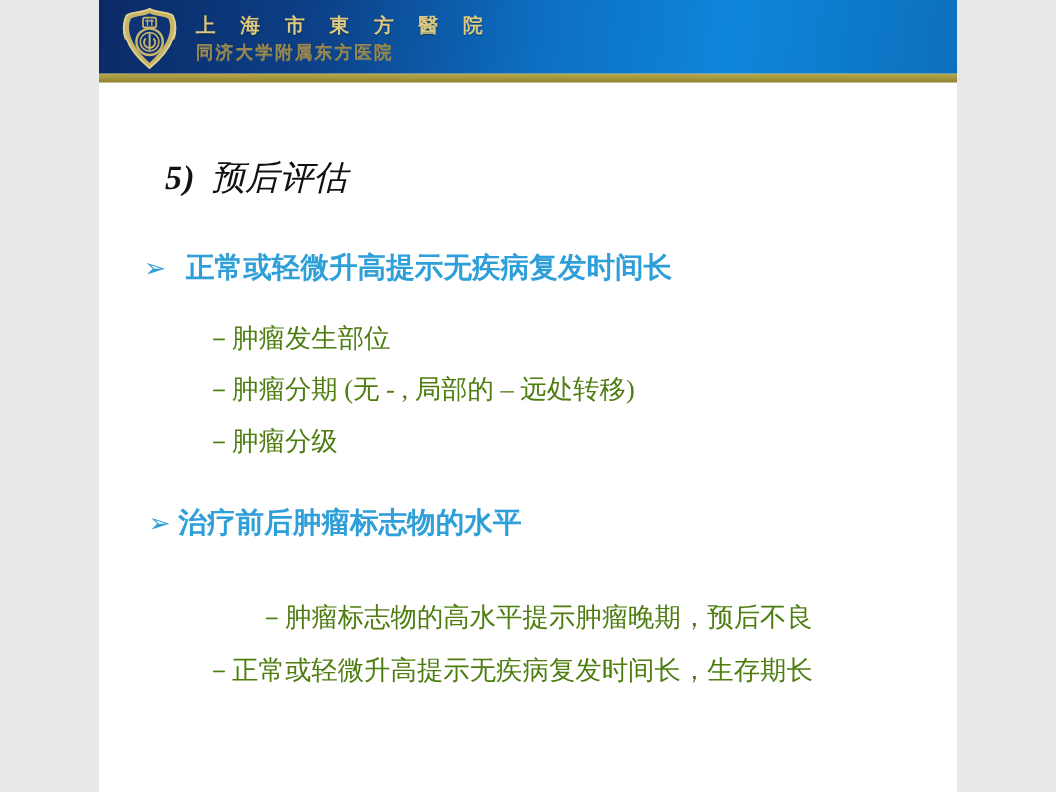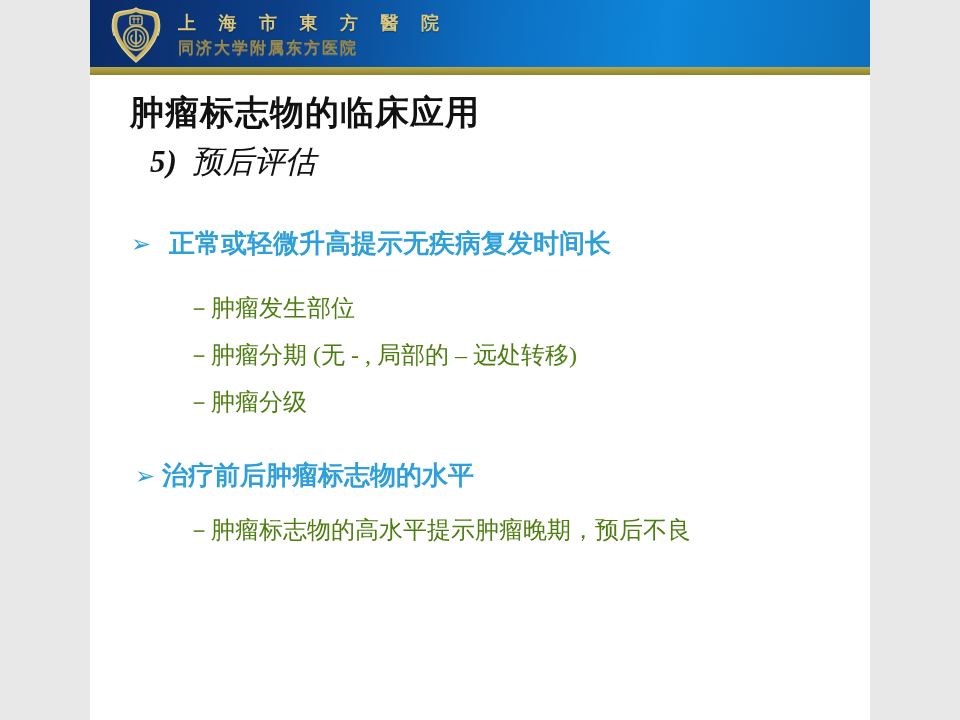--- a/index.html
+++ b/index.html
@@ -103,21 +103,21 @@
   .heading-1 .arrow { margin-right: 18px; }
   .heading-2 { left: 45px; top: 458px; }
   .heading-2 .arrow { margin-right: 7px; }
 
   .sub-list {
     position: absolute;
     left: 97px;
     list-style: none;
   }
   .sub-list-1 { top: 294px; }
-  .sub-list-2 { top: 516px; text-align: right; }
+  .sub-list-2 { top: 548px; text-align: right; }
   .sub-item {
     font-size: 24px;
     color: #4d7c0f;
     line-height: 28px;
     margin-bottom: 19px;
     white-space: nowrap;
   }
   .sub-list-2 .sub-item { margin-bottom: 20px; }
 
   .page-number {
@@ -164,36 +164,36 @@
       <path d="M140 58 L146 40 L152 52 L158 34 V58" stroke-width="1.3"></path>
       <path d="M166 6 V18" stroke-width="1.3"></path>
       <circle cx="166" cy="24" r="5"></circle>
       <path d="M166 29 V38" stroke-width="1.3"></path>
       <circle cx="166" cy="45" r="7.5"></circle>
       <path d="M160 58 L166 52.5 L172 58 M174 48 V58" stroke-width="1.2"></path>
     </svg>
   </div>
   <div class="gold-bar"></div>
 
-  <div class="title-line1">肿瘤标志物的临床应用</div>
   <div class="title-line2">
     <span class="num">5)</span><span>预后评估</span>
   </div>
 
   <div class="section-heading heading-1">
     <span class="arrow">➢</span><span>正常或轻微升高提示无疾病复发时间长</span>
   </div>
   <ul class="sub-list sub-list-1">
     <li class="sub-item">－肿瘤发生部位</li>
     <li class="sub-item">－肿瘤分期 (无 - , 局部的 – 远处转移)</li>
     <li class="sub-item">－肿瘤分级</li>
   </ul>
 
   <div class="section-heading heading-2">
     <span class="arrow">➢</span><span>治疗前后肿瘤标志物的水平</span>
   </div>
   <ul class="sub-list sub-list-2">
     <li class="sub-item">－肿瘤标志物的高水平提示肿瘤晚期，预后不良</li>
+    <li class="sub-item">－正常或轻微升高提示无疾病复发时间长，生存期长</li>
   </ul>
 
   <div class="page-number">27</div>
 
 </div>
 
 </body></html>

